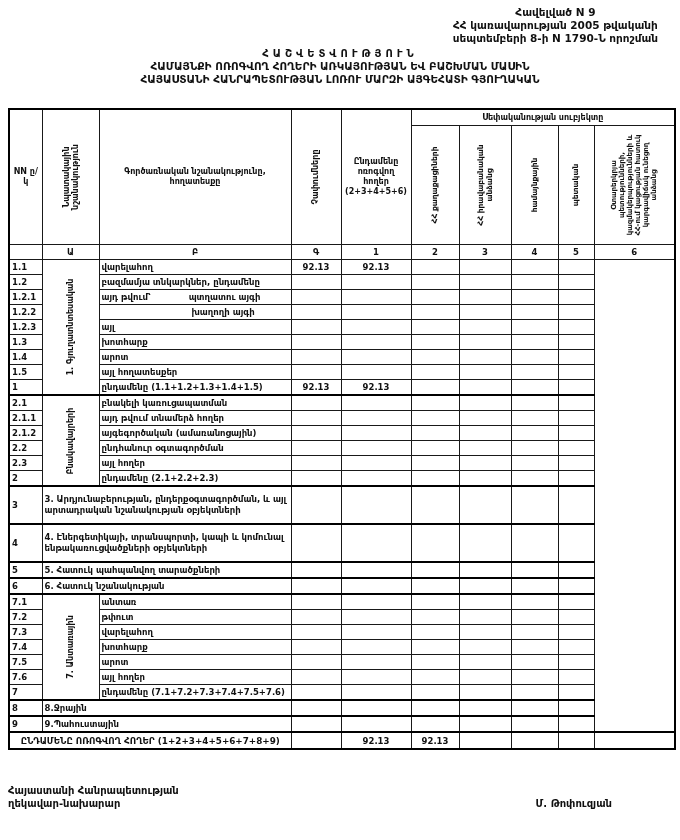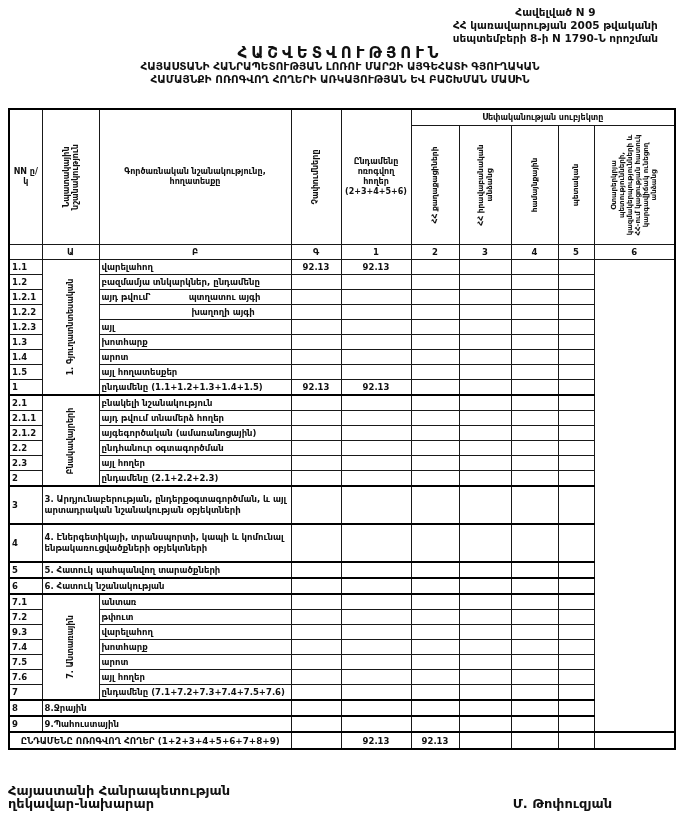--- a/index.html
+++ b/index.html
@@ -19,21 +19,21 @@
     text-align:center;
     font-size:10.5px;font-weight:bold;line-height:13px;
     white-space:nowrap;
   }
   
   .title{
     position:absolute;top:47px;left:0;width:680px;
     text-align:center;font-weight:bold;
     font-size:10.5px;line-height:13px;
   }
-  .title .t1{letter-spacing:4px;font-size:15px;}
+  .title .t1{letter-spacing:4px;font-size:10px;}
 
   
   table.main{
     position:absolute;left:8px;top:108px;
     border-collapse:collapse;table-layout:fixed;
     width:666px;
     font-size:8.5px;font-weight:bold;
   }
   table.main th,table.main td{
     border:1px solid #191919;
@@ -63,39 +63,39 @@
   tr.thickTop td{border-top:2px solid #000;}
   tr.total td{border-top:2px solid #000;border-bottom:2px solid #000;height:15px;}
   tr.total td.lbl{text-align:center;font-size:8.8px;}
   .split-right{display:inline-block;margin-left:38px;}
   .indent{padding-left:92px !important;}
 
   
   .footer{
     position:absolute;left:8px;top:784px;width:664px;
     display:flex;justify-content:space-between;align-items:flex-end;
-    font-weight:bold;font-size:13px;line-height:13px;
+    font-weight:bold;font-size:10px;line-height:13px;
   }
   .signature{margin-right:60px;white-space:nowrap;}
 </style>
 </head>
 <body>
 
 <div class="page">
 
   <div class="appendix">
     <div>Հավելված N 9</div>
     <div>ՀՀ կառավարության 2005 թվականի</div>
     <div>սեպտեմբերի 8-ի  N 1790-Ն որոշման</div>
   </div>
 
   <div class="title">
     <div class="t1">ՀԱՇՎԵՏՎՈՒԹՅՈՒՆ</div>
+    <div>ՀԱՄԱՅՆՔԻ ՈՌՈԳՎՈՂ ՀՈՂԵՐԻ ԱՌԿԱՅՈՒԹՅԱՆ ԵՎ ԲԱՇԽՄԱՆ ՄԱՍԻՆ</div>
     <div>ՀԱՅԱՍՏԱՆԻ ՀԱՆՐԱՊԵՏՈՒԹՅԱՆ ԼՈՌՈՒ ՄԱՐԶԻ ԱՅԳԵՀԱՏԻ ԳՅՈՒՂԱԿԱՆ</div>
-    <div>ՀԱՄԱՅՆՔԻ ՈՌՈԳՎՈՂ ՀՈՂԵՐԻ ԱՌԿԱՅՈՒԹՅԱՆ ԵՎ ԲԱՇԽՄԱՆ ՄԱՍԻՆ</div>
   </div>
 
   <table class="main">
     <colgroup>
       <col style="width:33px">
         <col style="width:57px">
         <col style="width:192px">
       <col style="width:50px">
         <col style="width:70px">
         <col style="width:48px">
@@ -239,21 +239,21 @@
           <td class="val"></td>
           <td class="val"></td>
           <td class="val"></td>
           <td class="val"></td>
         </tr>
         <tr class="thickTop">
           <td class="num">2.1</td>
           <td class="sect" rowspan="6">
             <div class="rot" style="width: 82px; font-size: 8px;">Բնակավայրերի</div>
           </td>
-          <td class="lbl">բնակելի նշանակություն</td>
+          <td class="lbl">բնակելի կառուցապատման</td>
           <td class="val"></td>
           <td class="val"></td>
           <td class="val"></td>
           <td class="val"></td>
           <td class="val"></td>
           <td class="val"></td>
         </tr>
         <tr>
           <td class="num">2.1.1</td>
           <td class="lbl">այդ թվում տնամերձ հողեր</td>
@@ -361,21 +361,21 @@
           <td class="num">7.2</td>
           <td class="lbl">թփուտ</td>
           <td class="val"></td>
           <td class="val"></td>
           <td class="val"></td>
           <td class="val"></td>
           <td class="val"></td>
           <td class="val"></td>
         </tr>
         <tr>
-          <td class="num">9.3</td>
+          <td class="num">7.3</td>
           <td class="lbl">վարելահող</td>
           <td class="val"></td>
           <td class="val"></td>
           <td class="val"></td>
           <td class="val"></td>
           <td class="val"></td>
           <td class="val"></td>
         </tr>
         <tr>
           <td class="num">7.4</td>

